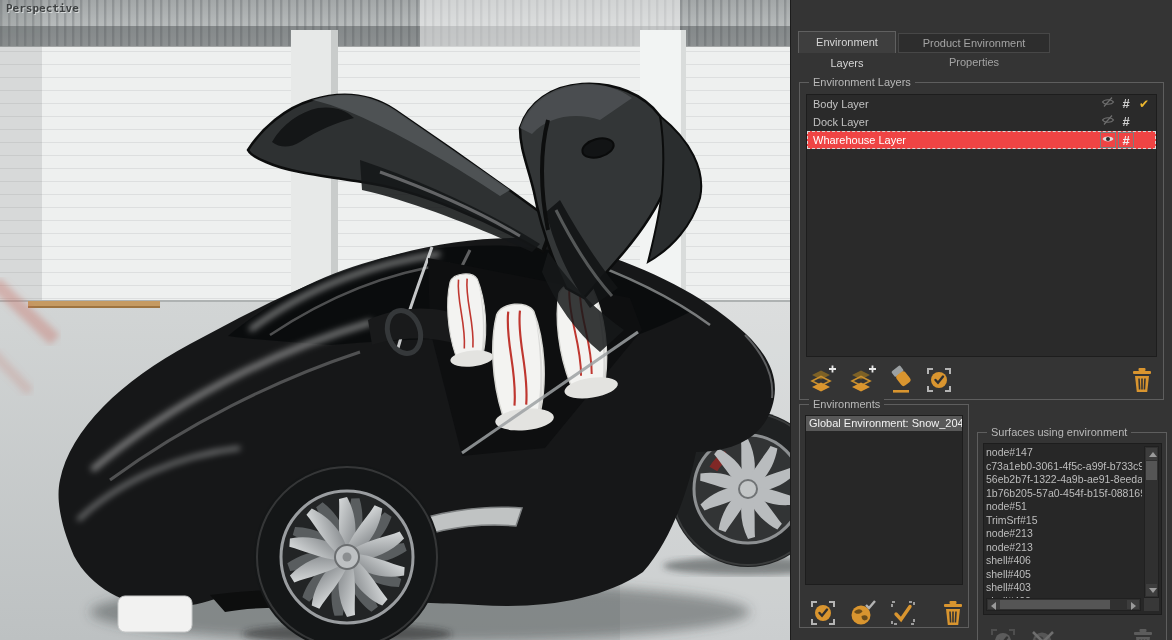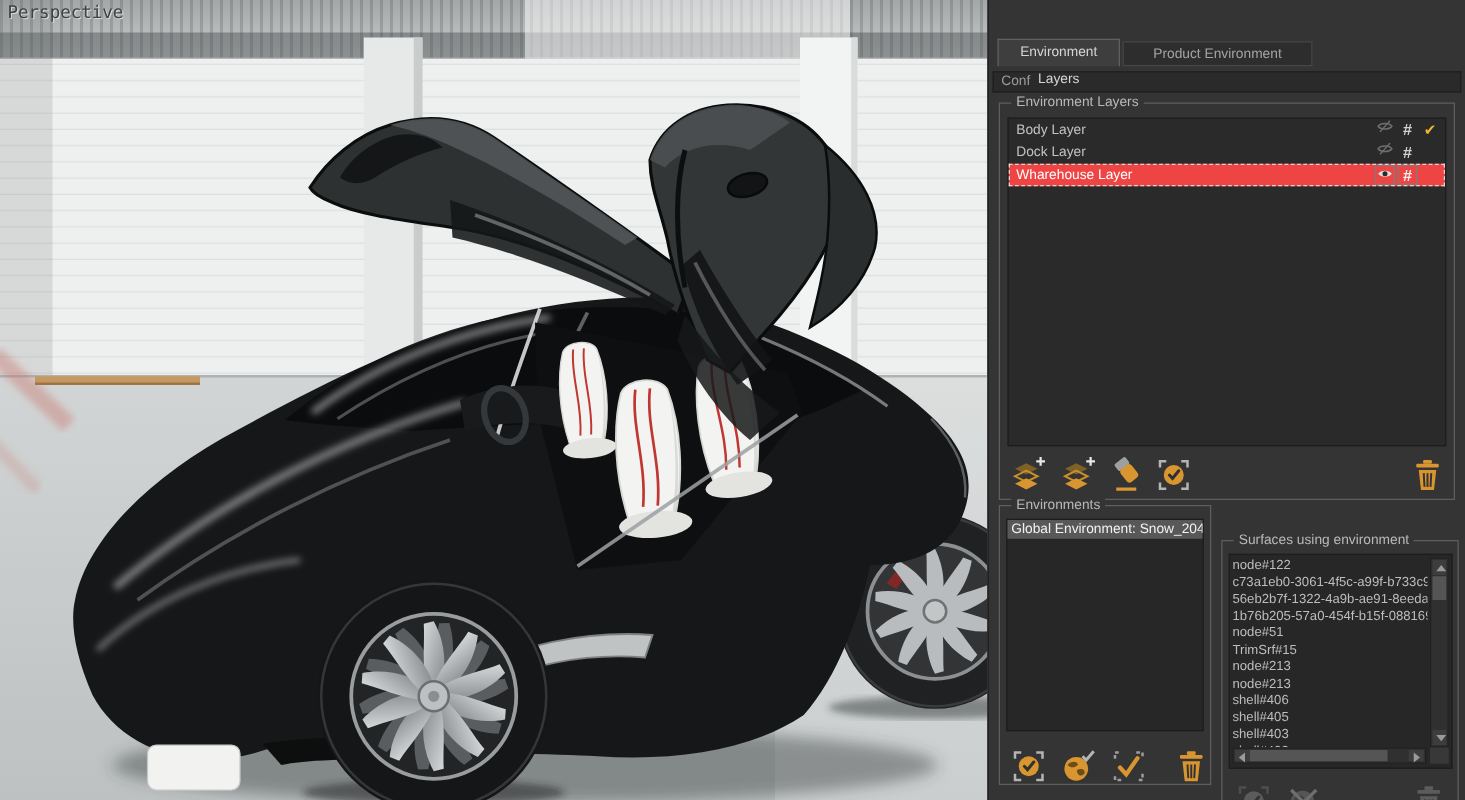--- a/index.html
+++ b/index.html
@@ -3,21 +3,21 @@
 <meta charset="utf-8">
 <style>
   html,body{margin:0;padding:0;background:#222;}
   *{box-sizing:border-box;}
   .stage{position:relative;width:1172px;height:640px;overflow:hidden;
          font-family:"Liberation Sans",sans-serif;-webkit-font-smoothing:antialiased;}
 
   
   .viewport{position:absolute;left:0;top:0;width:790px;height:640px;background:#cfd2d2;overflow:hidden;}
   .vp-label{position:absolute;left:6px;top:2px;font-family:"DejaVu Sans Mono",monospace;
-            font-size:14px;font-weight:normal;color:#3f4243;text-shadow:1px 1px 0 #d6d9d9;z-index:5;}
+            font-size:11px;font-weight:bold;color:#3f4243;text-shadow:1px 1px 0 #d6d9d9;z-index:5;}
 
   
   .panel{position:absolute;left:790px;top:0;width:382px;height:640px;background:#343434;
          border-left:1px solid #1c1c1c;color:#c9c9c9;font-size:11px;}
   .titlebar{position:absolute;left:0;top:0;width:382px;height:27px;background:#ffffff;border-bottom:1px solid #9a9a9a;}
   .app-icon{position:absolute;left:6px;top:5px;width:17px;height:17px;background:#10151c;border-radius:2px;}
   .app-icon i{position:absolute;left:3px;top:5px;width:10px;height:7px;border:1px solid #8fa7b5;border-radius:1px;display:block;}
   .app-icon b{position:absolute;left:2px;top:2px;width:3px;height:2px;background:#4f8fb0;display:block;}
   .win-title{position:absolute;left:31px;top:0;line-height:27px;font-size:12.5px;font-weight:bold;color:#141414;}
   .close-btn{position:absolute;right:4px;top:0;width:26px;height:27px;line-height:27px;text-align:center;
@@ -264,21 +264,20 @@
       </g>
     </svg>
   </div>
 
   <div class="panel">
 
 
     <div class="tab active">Environment Layers</div>
     <div class="tab inactive">Product Environment Properties</div>
 
-    <div class="conf-row">Conf</div>
 
     <div class="group g-layers">
       <span class="group-label">Environment Layers</span>
 
       <div class="layer-table">
 
         <div class="trow">
           <span class="name">Body Layer</span>
           <span class="cell c1">
             <svg width="14" height="12" viewBox="0 0 14 12">
@@ -390,21 +389,21 @@
           <path d="M6 12 L7.8 28 H18.2 L20 12 Z" fill="#d9952f"></path>
           <path d="M10 14.5 L10.6 25.5 M13 14.5 V25.5 M16 14.5 L15.4 25.5" stroke="#343434" stroke-width="1.6"></path>
         </svg>
       </span>
     </div>
 
     <div class="group g-surf">
       <span class="group-label">Surfaces using environment</span>
       <div class="surf-list">
         <div class="surf-rows">
-          <div class="srow">node#122</div>
+          <div class="srow">node#147</div>
           <div class="srow">c73a1eb0-3061-4f5c-a99f-b733c922</div>
           <div class="srow">56eb2b7f-1322-4a9b-ae91-8eeda49</div>
           <div class="srow">1b76b205-57a0-454f-b15f-088169e</div>
           <div class="srow">node#51</div>
           <div class="srow">TrimSrf#15</div>
           <div class="srow">node#213</div>
           <div class="srow">node#213</div>
           <div class="srow">shell#406</div>
           <div class="srow">shell#405</div>
           <div class="srow">shell#403</div>

